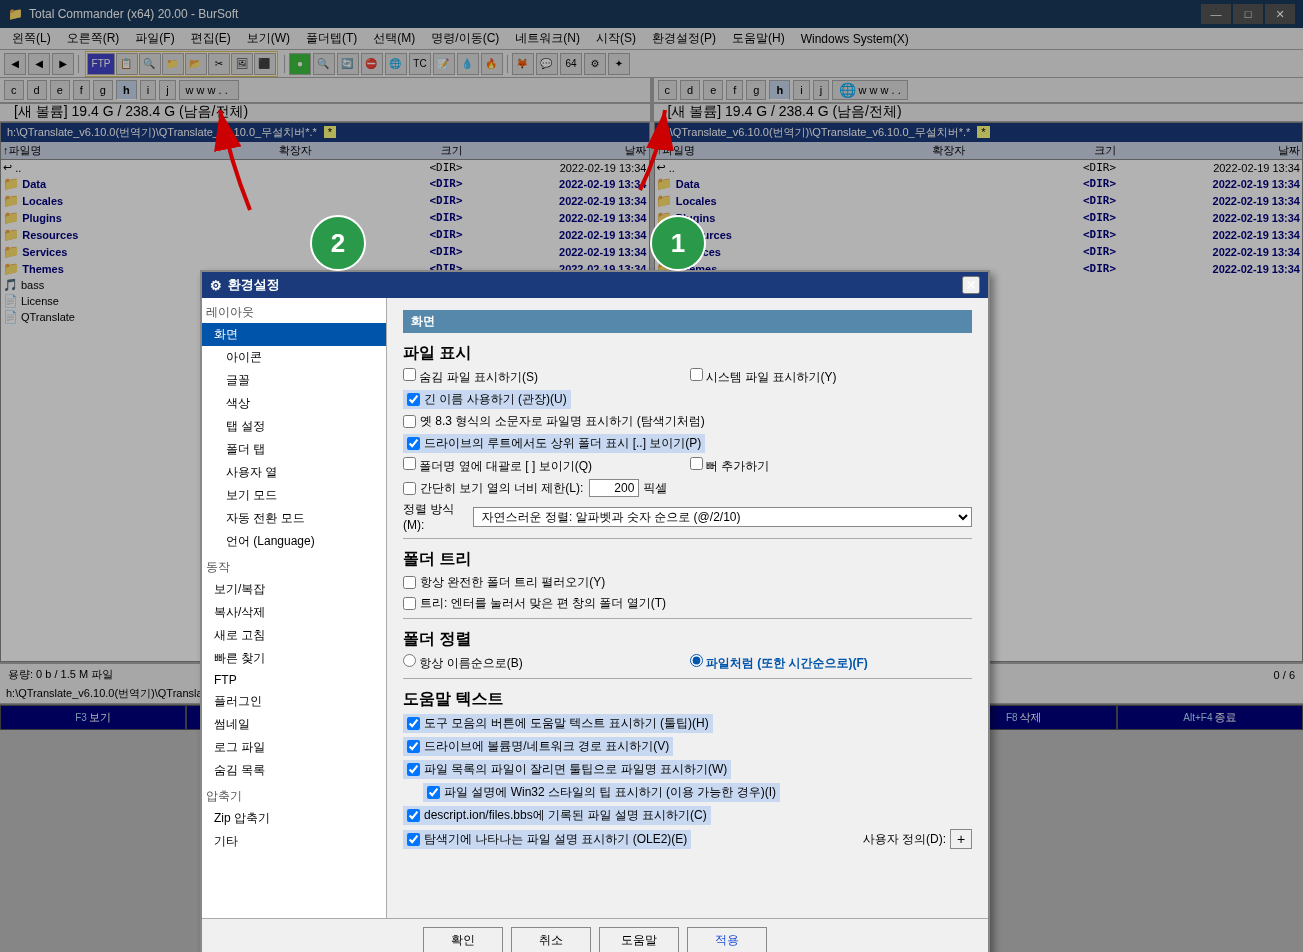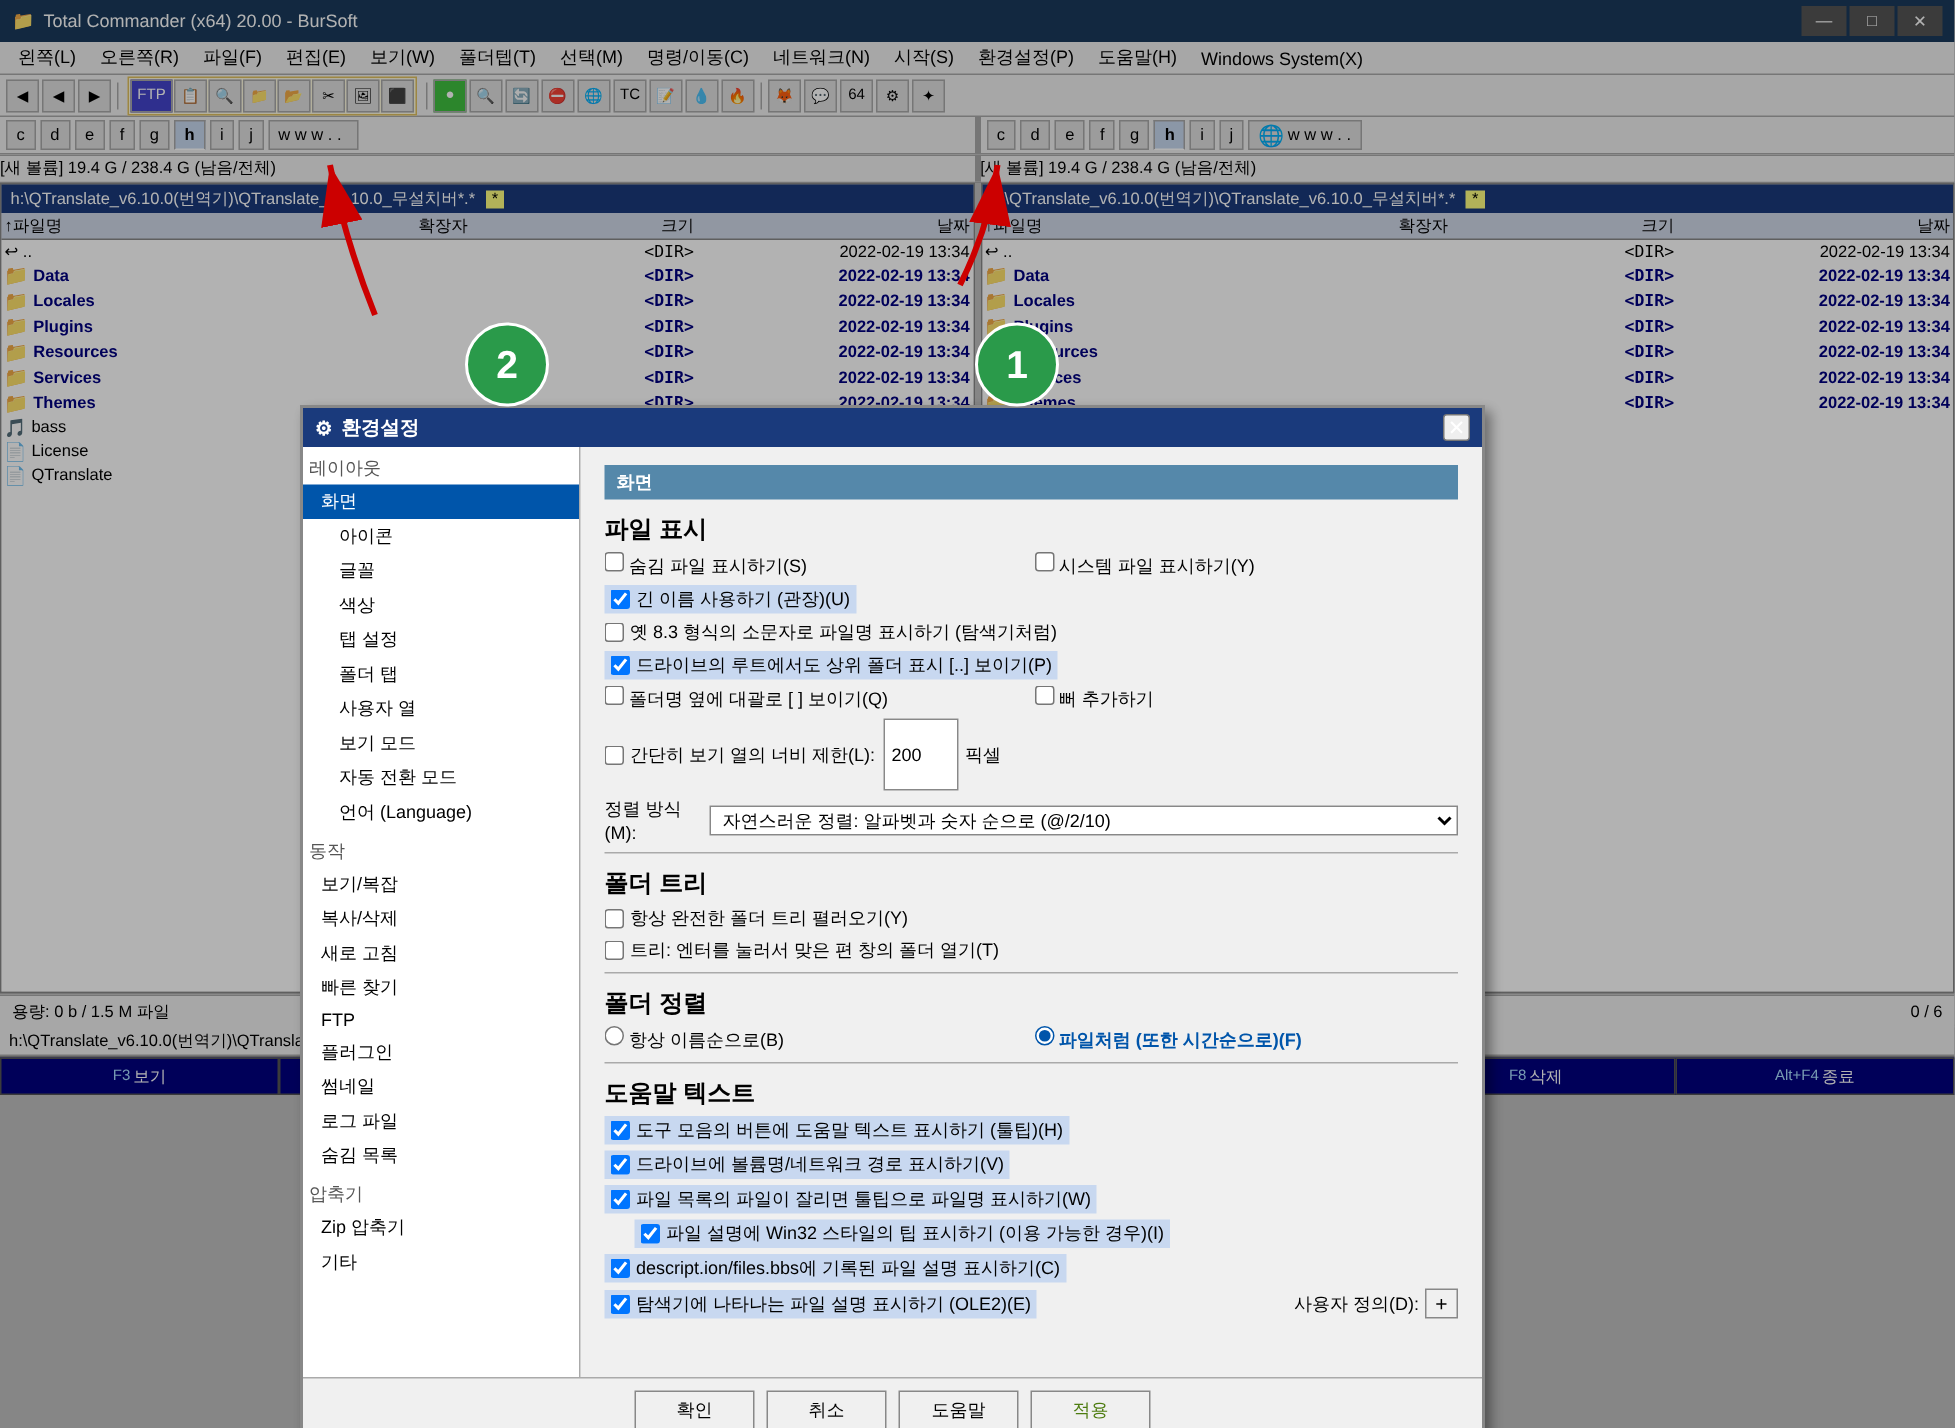--- a/index.html
+++ b/index.html
@@ -37,21 +37,21 @@
     .file-cell-ext { flex: 1; }
     .file-cell-size { flex: 1; text-align: right; font-family: monospace; }
     .file-cell-date { flex: 2; text-align: right; }
     .folder-icon { color: #e8a000; font-size: 13px; }
     .file-icon { color: #888; font-size: 12px; }
 
     
     .panel-sep { width: 4px; background: #c0c0c0; cursor: col-resize; }
 
     
-    .drive-info { background: #f0f0f0; height: 18px; display: flex; align-items: flex-start; padding: 0 0; font-size: 11px; border-top: 1px solid #aaa; }
+    .drive-info { background: #f0f0f0; height: 18px; display: flex; align-items: flex-end; padding: 0 14px; font-size: 14px; border-top: 1px solid #aaa; }
     .status-bar { background: #f0f0f0; height: 22px; display: flex; align-items: center; padding: 0 8px; font-size: 11px; border-top: 1px solid #aaa; }
     .function-bar { background: #c0c0c0; height: 26px; display: flex; border-top: 1px solid #888; }
     .fn-btn { flex: 1; background: #000080; color: white; border: 1px solid #555; cursor: pointer; font-size: 11px; display: flex; align-items: center; justify-content: center; padding: 0 2px; }
     .fn-key { color: #aaddff; font-size: 10px; margin-right: 2px; }
 
     
     .dialog-overlay { position: fixed; top: 0; left: 0; width: 100%; height: 100%; background: rgba(0,0,0,0.3); z-index: 100; }
     .dialog { position: fixed; top: 270px; left: 200px; width: 790px; background: #f0f0f0; border: 2px solid #888; box-shadow: 4px 4px 8px rgba(0,0,0,0.4); z-index: 101; }
     .dialog-title { background: #1a3a7c; color: white; padding: 4px 8px; display: flex; justify-content: space-between; align-items: center; font-size: 13px; font-weight: bold; }
     .dialog-close { color: white; cursor: pointer; font-size: 14px; width: 18px; height: 18px; display: flex; align-items: center; justify-content: center; }
@@ -67,21 +67,21 @@
     
     .dialog-right { flex: 1; padding: 12px 16px; overflow-y: auto; }
     .dlg-section-title { background: #5588aa; color: white; padding: 3px 8px; font-size: 12px; font-weight: bold; margin-bottom: 8px; }
     .dlg-group-title { font-size: 16px; font-weight: bold; margin: 10px 0 4px 0; }
     .dlg-row { display: flex; align-items: center; margin: 4px 0; font-size: 12px; }
     .dlg-row label { display: flex; align-items: center; gap: 4px; cursor: pointer; }
     .dlg-row input[type=checkbox] { margin: 0; }
     .dlg-row-2col { display: grid; grid-template-columns: 1fr 1fr; gap: 4px; margin: 4px 0; }
     .dlg-indent { padding-left: 20px; }
     .dlg-field { display: flex; align-items: center; gap: 6px; margin: 4px 0; font-size: 12px; }
-    .dlg-input { border: 1px solid #888; padding: 16px 4px; font-size: 12px; width: 60px; }
+    .dlg-input { border: 1px solid #888; padding: 1px 4px; font-size: 12px; width: 60px; text-align: right; }
     .dlg-select { border: 1px solid #888; padding: 1px 4px; font-size: 12px; width: 100%; background: white; }
     .horizontal-line { border-top: 1px solid #aaa; margin: 6px 0; }
 
     
     .dialog-footer { display: flex; justify-content: center; gap: 8px; padding: 8px; background: #f0f0f0; border-top: 1px solid #aaa; }
     .dlg-btn { min-width: 80px; height: 26px; padding: 0 12px; border: 1px solid #888; background: #f0f0f0; cursor: pointer; font-size: 12px; }
     .dlg-btn.disabled { color: #aaa; cursor: default; }
 
     .checked-bg { background: #c8d8f0; }
 
@@ -530,21 +530,21 @@
             <button style="width:22px;height:20px;border:1px solid #888;background:#f0f0f0;cursor:pointer;font-size:14px;">+</button>
           </span>
         </div>
       </div>
     </div>
 
     <div class="dialog-footer">
       <button class="dlg-btn">확인</button>
       <button class="dlg-btn">취소</button>
       <button class="dlg-btn">도움말</button>
-      <button class="dlg-btn disabled" style="color:#4d7c0f;">적용</button>
+      <button class="dlg-btn disabled" style="color:#1d4ed8;">적용</button>
     </div>
   </div>
 </div>
 
 <div style="position:fixed; top:215px; left:650px; z-index:300; width:56px; height:56px; border-radius:50%; background:#2a9a4a; color:white; display:flex; align-items:center; justify-content:center; font-size:26px; font-weight:bold; border:2px solid #fff; pointer-events:none;">1</div>
 <div style="position:fixed; top:215px; left:310px; z-index:300; width:56px; height:56px; border-radius:50%; background:#2a9a4a; color:white; display:flex; align-items:center; justify-content:center; font-size:26px; font-weight:bold; border:2px solid #fff; pointer-events:none;">2</div>
 
 <div style="position:fixed; top:100px; left:600px; z-index:250; pointer-events:none;">
   <svg width="80" height="100" viewBox="0 0 80 100">
     <defs>

